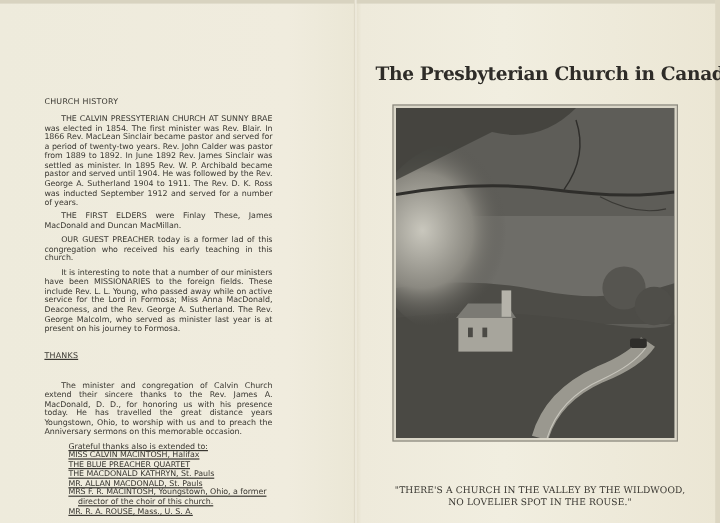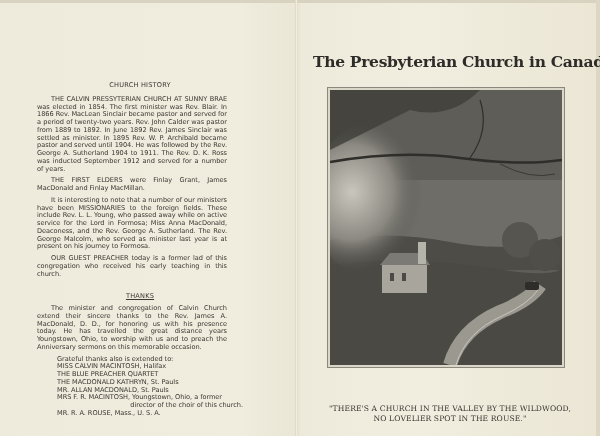--- a/index.html
+++ b/index.html
@@ -20,27 +20,27 @@
     background: linear-gradient(90deg, #d9d3bf, #f7f4ea);
   }
   .right-edge { position: absolute; right: 0; top: 0; width: 4px; height: 436px; background: #dcd6c2; }
 
   .left-page {
     position: absolute; left: 37px; top: 82px; width: 206px;
     font-size: 6.6px; line-height: 7.75px; letter-spacing: -0.05px;
   }
   .left-page p { margin: 0 16px 4px 0; text-align: justify; text-indent: 14px; }
   .sec-title {
-    text-align: center; font-size: 6.6px; letter-spacing: 0.2px;
+    text-align: left; font-size: 6.6px; letter-spacing: 0.2px;
     margin: 0 0 6px 0;
   }
-  .sec-title.thanks { margin-top: 15px; margin-bottom: 4px; text-decoration: underline; }
+  .sec-title.thanks { margin-top: 15px; margin-bottom: 17px; text-decoration: underline; }
   .grateful { margin-left: 20px; margin-top: 4px; }
-  .grateful div { line-height: 7.75px; }
-  .grateful .indent { padding-left: 8px; text-align: right; }
+  .grateful div { line-height: 7.75px; text-decoration: underline; }
+  .grateful .indent { padding-left: 8px; }
   .grateful .para { text-align: justify; }
 
   .title {
     position: absolute; left: 313px; top: 52px; width: 270px;
     font-family: "DejaVu Serif", serif; font-weight: bold;
     font-size: 15.5px; color: #2e2c28; letter-spacing: -0.3px;
     white-space: nowrap;
   }
   .photo-frame {
     position: absolute; left: 327px; top: 87px; width: 238px; height: 281px;
@@ -60,23 +60,23 @@
 <body>
 
 <div class="sheet">
   <div class="top-edge"></div>
   <div class="fold"></div>
   <div class="right-edge"></div>
 
   <div class="left-page">
     <div class="sec-title">CHURCH HISTORY</div>
     <p>THE CALVIN PRESSYTERIAN CHURCH AT SUNNY BRAE was elected in 1854. The first minister was Rev. Blair. In 1866 Rev. MacLean Sinclair became pastor and served for a period of twenty-two years. Rev. John Calder was pastor from 1889 to 1892. In June 1892 Rev. James Sinclair was settled as minister. In 1895 Rev. W. P. Archibald became pastor and served until 1904. He was followed by the Rev. George A. Sutherland 1904 to 1911. The Rev. D. K. Ross was inducted September 1912 and served for a number of years.</p>
-    <p>THE FIRST ELDERS were Finlay Grant, James MacDonald and Finlay MacMillan.</p>
+    <p>THE FIRST ELDERS were Finlay These, James MacDonald and Duncan MacMillan.</p>
+    <p>OUR GUEST PREACHER today is a former lad of this congregation who received his early teaching in this church.</p>
     <p>It is interesting to note that a number of our ministers have been MISSIONARIES to the foreign fields. These include Rev. L. L. Young, who passed away while on active service for the Lord in Formosa; Miss Anna MacDonald, Deaconess, and the Rev. George A. Sutherland. The Rev. George Malcolm, who served as minister last year is at present on his journey to Formosa.</p>
-    <p>OUR GUEST PREACHER today is a former lad of this congregation who received his early teaching in this church.</p>
 
     <div class="sec-title thanks">THANKS</div>
     <p>The minister and congregation of Calvin Church extend their sincere thanks to the Rev. James A. MacDonald, D. D., for honoring us with his presence today. He has travelled the great distance years Youngstown, Ohio, to worship with us and to preach the Anniversary sermons on this memorable occasion.</p>
 
     <div class="grateful">
       <div>Grateful thanks also is extended to:</div>
       <div>MISS CALVIN MACINTOSH, Halifax</div>
       <div>THE BLUE PREACHER QUARTET</div>
       <div>THE MACDONALD KATHRYN, St. Pauls</div>
       <div>MR. ALLAN MACDONALD, St. Pauls</div>

